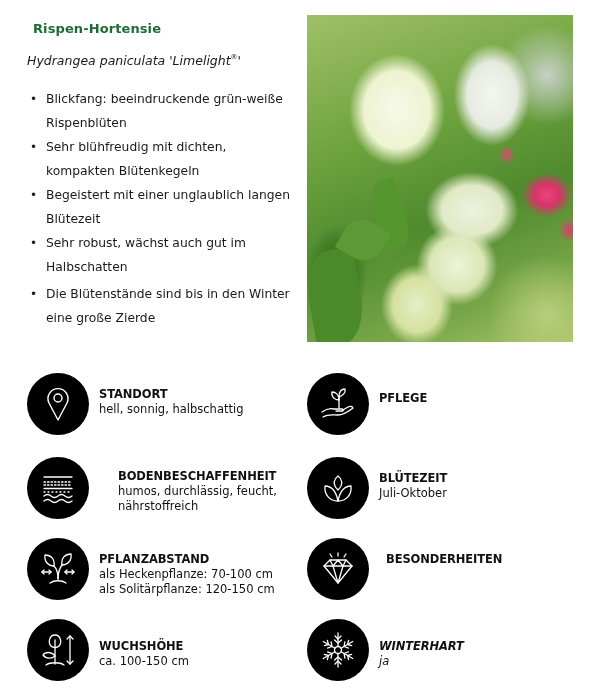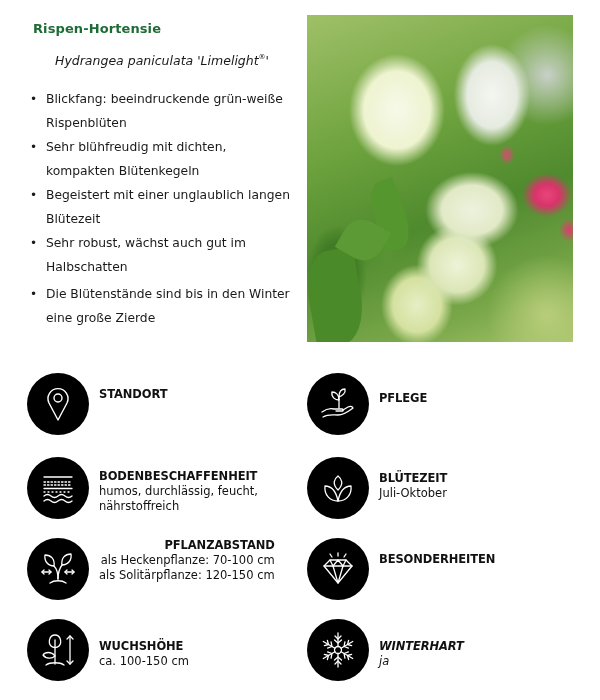--- a/index.html
+++ b/index.html
@@ -9,21 +9,20 @@
     .title {
       position: absolute; left: 27px; top: 21px;
       font-size: 13px; font-weight: 600; color: #1e6b35; letter-spacing: 0.1px;
       font-family: "DejaVu Sans", sans-serif;
       margin-left: 6px;
     }
     .subtitle {
       position: absolute; left: 27px; top: 53px;
       font-size: 12.5px; font-style: italic; color: #1a1a1a;
       font-family: "DejaVu Sans", sans-serif;
-      margin-left: 28px;
     }
     .subtitle sup { font-size: 7px; vertical-align: 6px; }
 
     .features {
       position: absolute; left: 27px; top: 87px; width: 270px;
       list-style: none;
     }
     .features li {
       position: relative; padding-left: 19px;
       font-size: 12.3px; line-height: 24px; color: #1a1a1a;
@@ -99,24 +98,25 @@
 
 <div class="info" style="left:27px;top:373px;">
   <div class="icon-circle">
     <svg viewBox="0 0 40 40" fill="none" stroke="#fff" stroke-width="1.4" stroke-linecap="round" stroke-linejoin="round">
       <path d="M20 36 L11 19 A10 10 0 1 1 29 19 Z"></path>
       <circle cx="20" cy="14" r="4"></circle>
     </svg>
   </div>
   <div class="info-text" style="margin-top:14px;">
     <div class="info-label">STANDORT</div>
-  </div>
-</div>
-
-<div class="info" style="left:27px;top:457px;">
+    <div class="info-value">hell, sonnig, halbschattig</div>
+  </div>
+</div>
+
+<div class="info" style="left:27px;top:457px;gap:19px;">
   <div class="icon-circle">
     <svg viewBox="0 0 40 40" fill="none" stroke="#fff" stroke-width="1.3" stroke-linecap="round">
       <line x1="6" y1="9" x2="34" y2="9"></line>
       <line x1="6" y1="14" x2="34" y2="14" stroke-dasharray="1.5 2"></line>
       <line x1="6" y1="17" x2="34" y2="17" stroke-dasharray="1.5 2"></line>
       <line x1="6" y1="20.5" x2="34" y2="20.5"></line>
       <line x1="6" y1="24" x2="34" y2="24" stroke-dasharray="1 3"></line>
       <path d="M6 28 q3.5 -3 7 0 t7 0 t7 0 t7 0"></path>
       <path d="M6 33 q3.5 -3 7 0 t7 0 t7 0 t7 0"></path>
     </svg>
@@ -137,21 +137,21 @@
       <path d="M24 16 C30 16 34 11 33 5 C27 5 23 9 24 16 Z"></path>
       <path d="M12 34 C16 31 24 31 28 34"></path>
       <line x1="4" y1="23" x2="13" y2="23"></line>
         <path d="M6 21 L4 23 L6 25"></path>
         <path d="M11 21 L13 23 L11 25"></path>
       <line x1="27" y1="23" x2="36" y2="23"></line>
         <path d="M29 21 L27 23 L29 25"></path>
         <path d="M34 21 L36 23 L34 25"></path>
     </svg>
   </div>
-  <div class="info-text" style="margin-top:0;text-align:right;">
+  <div class="info-text" style="margin-top:14px;">
     <div class="info-label">PFLANZABSTAND</div>
     <div class="info-value">als Heckenpflanze: 70-100 cm
 als Solitärpflanze: 120-150 cm</div>
   </div>
 </div>
 
 <div class="info" style="left:27px;top:619px;">
   <div class="icon-circle">
     <svg viewBox="0 0 40 40" fill="none" stroke="#fff" stroke-width="1.3" stroke-linecap="round" stroke-linejoin="round">
       <path d="M17 5 C11 5 10 13 13 16 C15 18 19 18 21 16 C24 13 23 5 17 5 Z"></path>
@@ -191,21 +191,21 @@
       <path d="M20 33 C12 33 6 27 7 18 C13 18 18 23 20 33 Z"></path>
       <path d="M20 33 C28 33 34 27 33 18 C27 18 22 23 20 33 Z"></path>
     </svg>
   </div>
   <div class="info-text" style="margin-top:14px;">
     <div class="info-label">BLÜTEZEIT</div>
     <div class="info-value">Juli-Oktober</div>
   </div>
 </div>
 
-<div class="info" style="left:307px;top:538px;">
+<div class="info" style="left:307px;top:538px;gap:7px;">
   <div class="icon-circle">
     <svg viewBox="0 0 40 40" fill="none" stroke="#fff" stroke-width="1.3" stroke-linecap="round" stroke-linejoin="round">
       <path d="M6 17 L12 11 L28 11 L34 17 L20 34 Z"></path>
       <line x1="6" y1="17" x2="34" y2="17"></line>
       <path d="M12 11 L15 17 L20 34 L25 17 L28 11"></path>
       <path d="M15 17 L20 11 L25 17"></path>
       <line x1="20" y1="4" x2="20" y2="7"></line>
       <line x1="12" y1="5" x2="14" y2="8"></line>
       <line x1="28" y1="5" x2="26" y2="8"></line>
     </svg>

